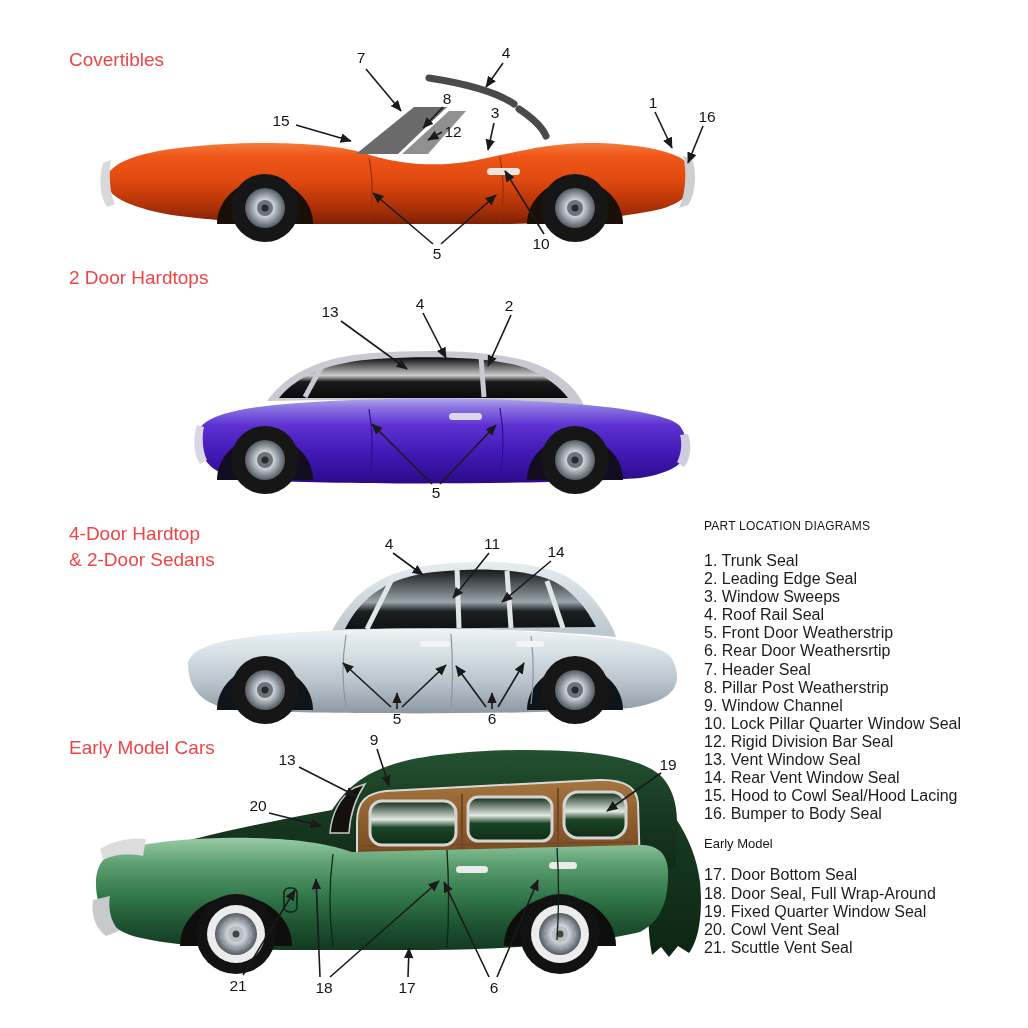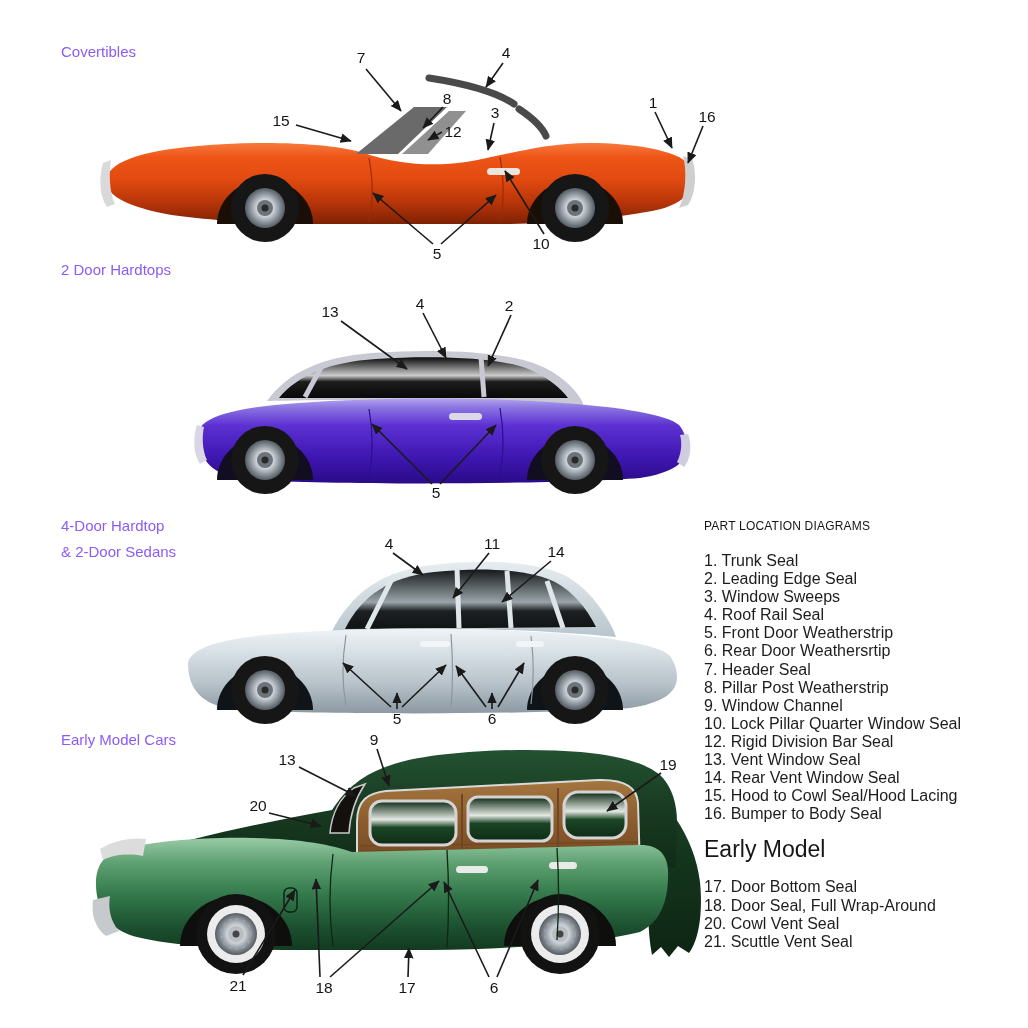--- a/index.html
+++ b/index.html
@@ -1,23 +1,23 @@
 <!DOCTYPE html>
 <html><head>
 <meta charset="utf-8">
 <style>
   html,body{margin:0;padding:0;background:#fff;}
   .canvas{position:relative;width:1028px;height:1028px;background:#ffffff;overflow:hidden;
           font-family:"Liberation Sans",sans-serif;}
-  .sec{position:absolute;font-size:15px;line-height:26px;font-weight:400;color:#8b5cf6;margin:0;}
+  .sec{position:absolute;font-size:19px;line-height:26px;font-weight:400;color:#ef4444;margin:8px;}
   .car{position:absolute;}
   .legend{position:absolute;left:704px;top:519px;width:312px;color:#1d1d1d;}
   .legend-title{font-size:12px;letter-spacing:.2px;margin:0 0 19px 0;color:#161616;}
   .legend-item{font-size:16px;line-height:18.1px;white-space:nowrap;}
-  .legend-subtitle{font-size:23px;margin:13px 0 15px 0;color:#161616;}
+  .legend-subtitle{font-size:13px;margin:13px 0 15px 0;color:#161616;}
   .cnum{font-family:"Liberation Sans",sans-serif;font-size:15.5px;fill:#141414;}
   .arr{stroke:#1a1a1a;stroke-width:1.6;fill:none;}
   .doorline{fill:none;stroke-width:1.2;}
 </style>
 </head>
 <body>
 
 <div class="canvas">
 
   <h1 class="sec" style="left:61px;top:39px">Covertibles</h1>
@@ -369,17 +369,18 @@
     <div class="legend-item">9. Window Channel</div>
     <div class="legend-item">10. Lock Pillar Quarter Window Seal</div>
     <div class="legend-item">12. Rigid Division Bar Seal</div>
     <div class="legend-item">13. Vent Window Seal</div>
     <div class="legend-item">14. Rear Vent Window Seal</div>
     <div class="legend-item">15. Hood to Cowl Seal/Hood Lacing</div>
     <div class="legend-item">16. Bumper to Body Seal</div>
     <div class="legend-subtitle">Early Model</div>
     <div class="legend-item">17. Door Bottom Seal</div>
     <div class="legend-item">18. Door Seal, Full Wrap-Around</div>
+    <div class="legend-item">19. Fixed Quarter Window Seal</div>
     <div class="legend-item">20. Cowl Vent Seal</div>
     <div class="legend-item">21. Scuttle Vent Seal</div>
   </div>
 
 </div>
 
 </body></html>

